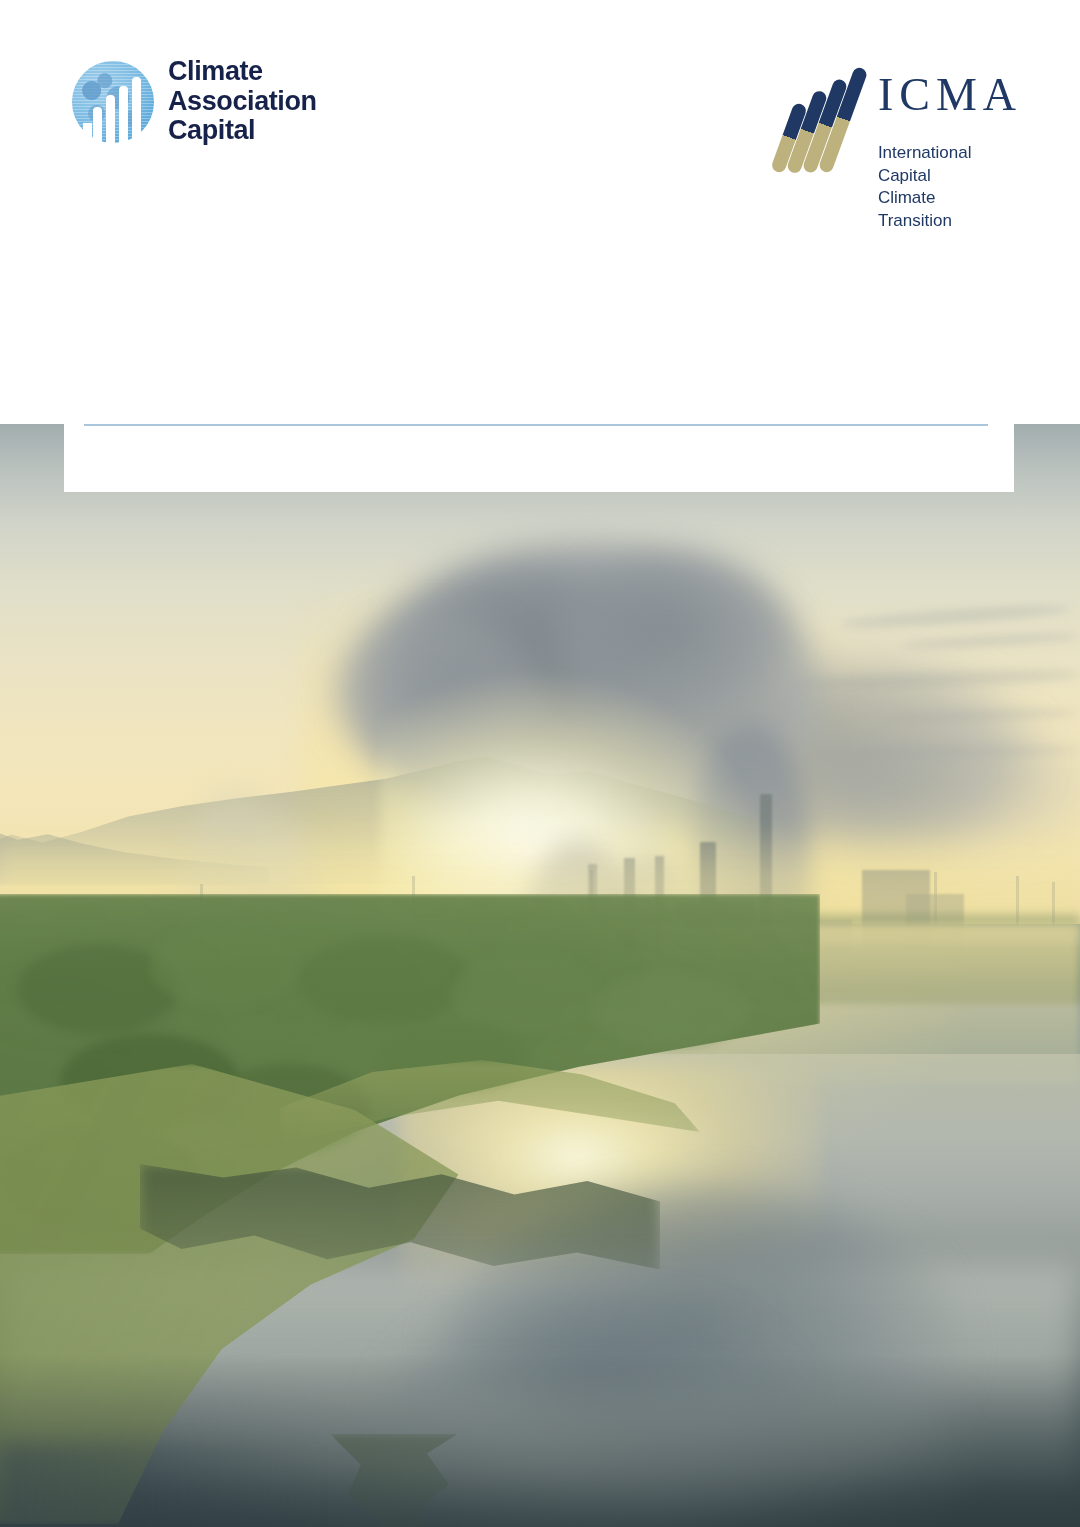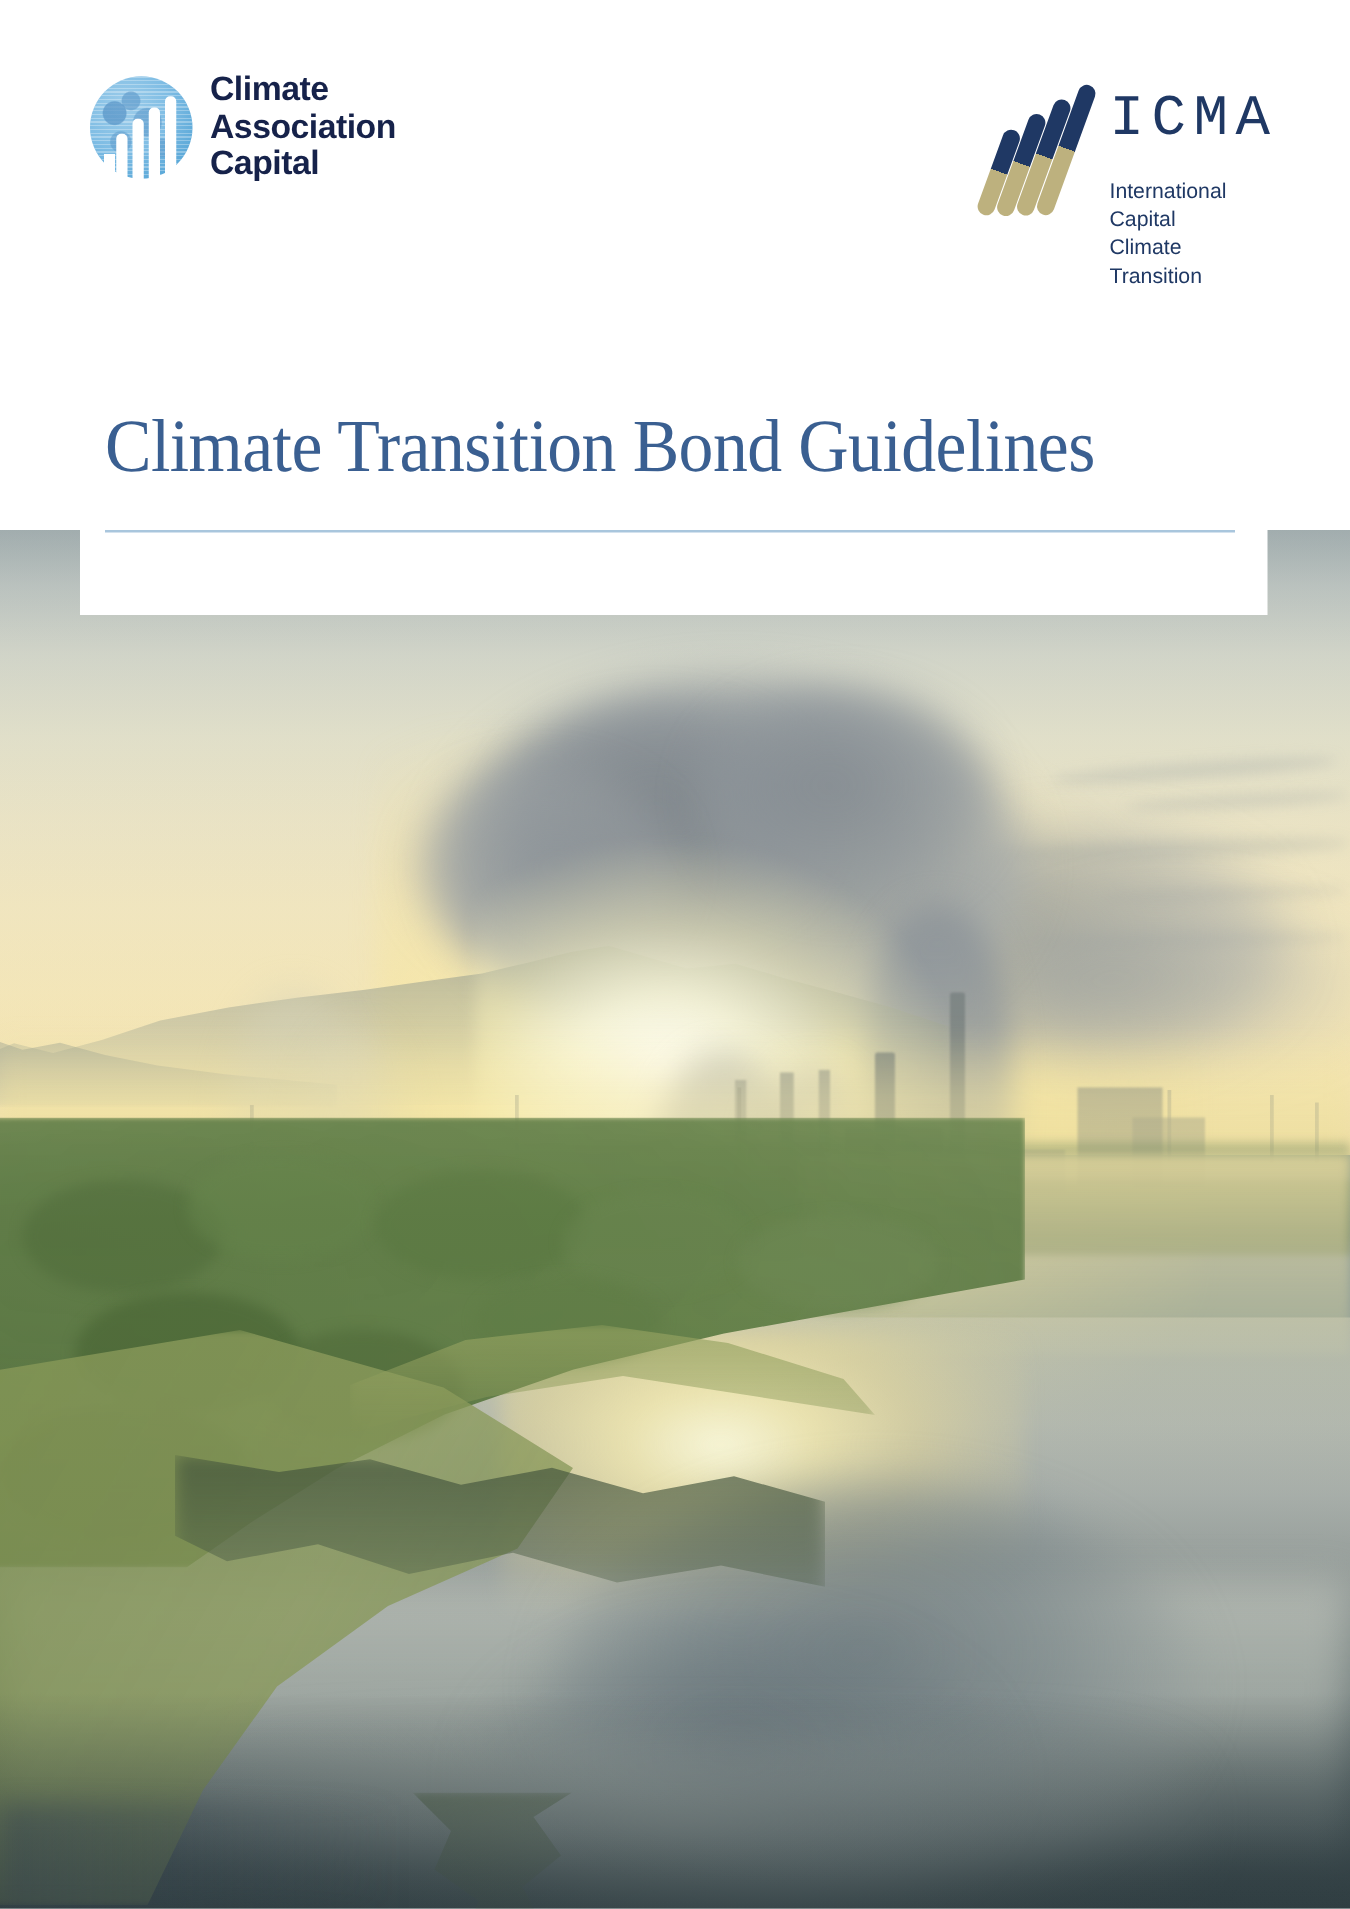--- a/index.html
+++ b/index.html
@@ -57,21 +57,21 @@
     background:linear-gradient(to bottom,#1f3864 0%,#1f3864 49%,#bdb17e 49%,#bdb17e 100%);
     transform:rotate(20deg);transform-origin:50% 50%;
   }
   .icma-bars .i1{left:-2px;top:42px;height:72px;}
   .icma-bars .i2{left:16px;top:29px;height:86px;}
   .icma-bars .i3{left:34px;top:17px;height:98px;}
   .icma-bars .i4{left:52px;top:5px;height:110px;}
   .icma-right{padding-top:12px;}
   .icma-word{
     color:#1f3864;font-size:46px;letter-spacing:6px;font-weight:400;line-height:1;
-    font-family:Liberation Mono, monospace;
+    font-family:Liberation Serif, serif;
   }
   .icma-sub{
     margin-top:24px;color:#1f3864;font-size:17px;line-height:1.33;font-weight:400;
   }
 
   
   .title-wrap{position:absolute;left:84px;top:326px;width:920px;z-index:6;}
   .doc-title{
     font-family:"Liberation Serif", serif;
     font-size:60px;
@@ -512,22 +512,19 @@
         <div class="icma-word">ICMA</div>
         <div class="icma-sub">
           <div>International</div>
           <div>Capital</div>
           <div>Climate</div>
           <div>Transition</div>
         </div>
       </div>
     </div>
 
-    <div class="title-wrap">
-      <div class="doc-title">Climate Transition Bond Guidelines</div>
-    </div>
   </div>
 
   <div class="subtitle-band">
     <div class="rule"></div>
   </div>
 
 </div>
 
 </body></html>

